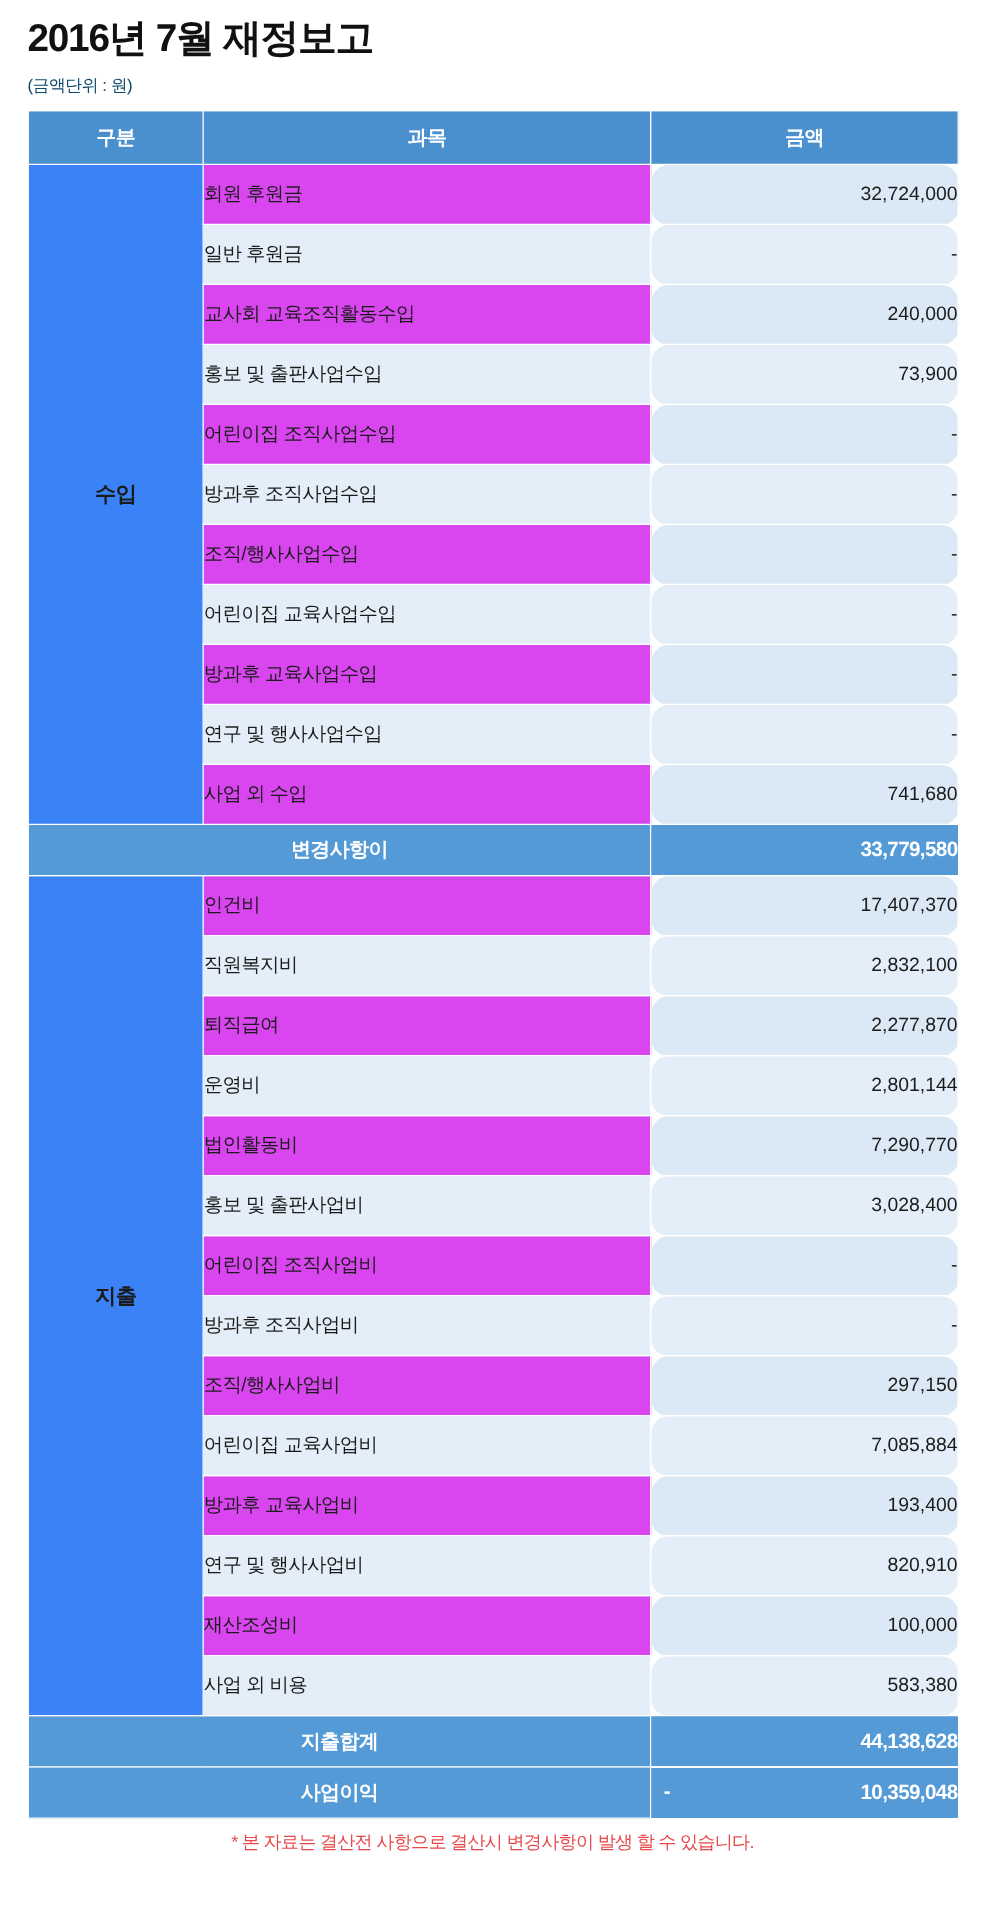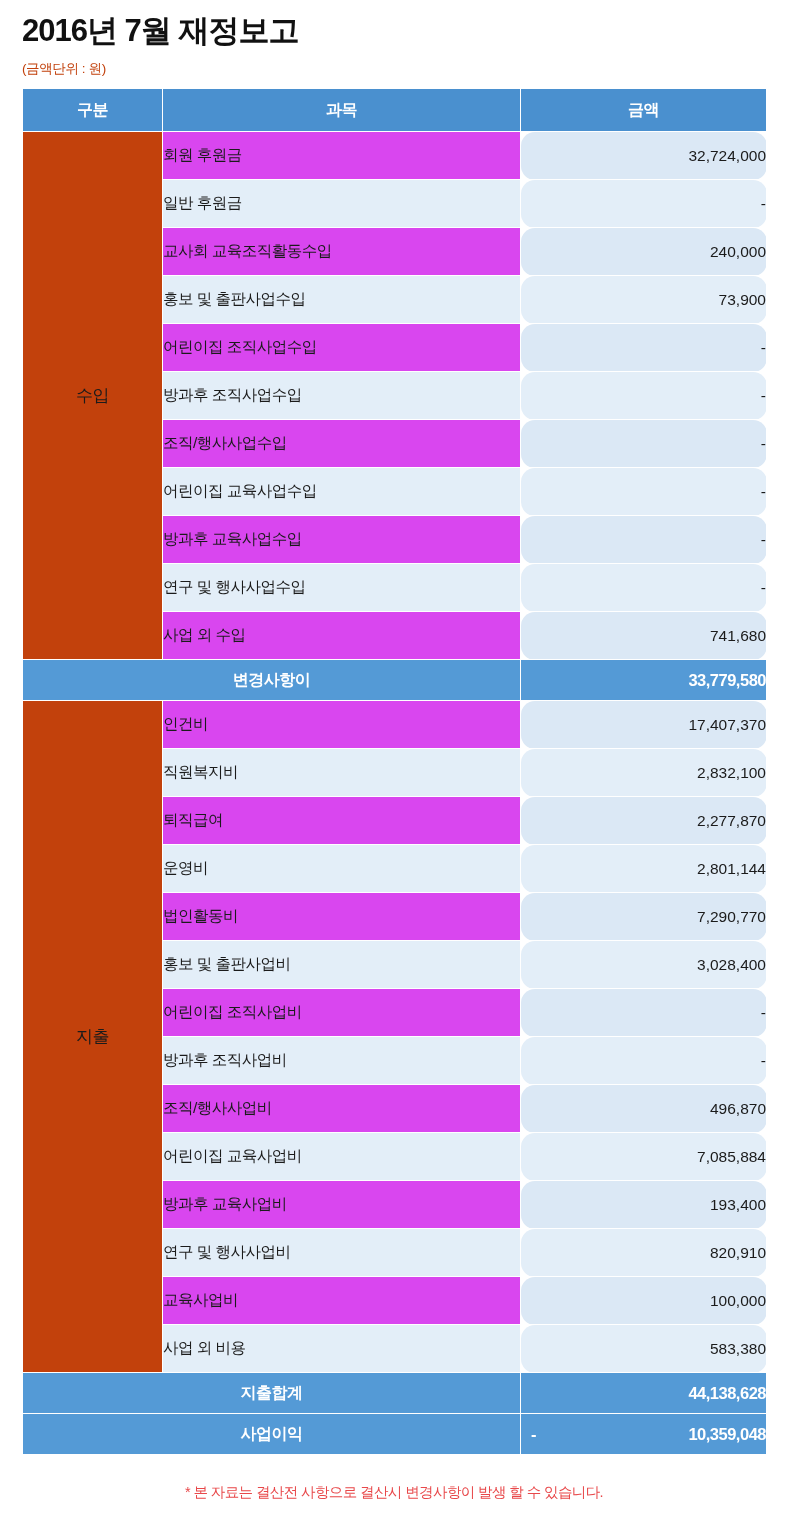--- a/index.html
+++ b/index.html
@@ -37,21 +37,21 @@
     margin-bottom: 9px;
   }
   .org {
     font-size: 16.5px;
     font-weight: bold;
     color: #161616;
     letter-spacing: -0.6px;
   }
   .unit {
     font-size: 13.5px;
-    color: #c2410c;
+    color: #0c4a6e;
     letter-spacing: -0.4px;
     padding-right: 4px;
     padding-bottom: 1px;
   }
   table.fin {
     border-collapse: collapse;
     width: 744px;
     table-layout: fixed;
   }
   table.fin td, table.fin th {
@@ -66,24 +66,24 @@
     background: #4a90cf;
     color: #ffffff;
     font-size: 16px;
     font-weight: bold;
     height: 42px;
     letter-spacing: -0.5px;
     text-align: center;
     border: 1px solid #ffffff;
   }
   td.group {
-    background: #c2410c;
+    background: #3b82f6;
     text-align: center;
     font-size: 17px;
-    font-weight: normal;
+    font-weight: bold;
     color: #1b1b1b;
     letter-spacing: -0.5px;
     vertical-align: middle;
   }
   td.item {
     background: #d946ef;
     font-size: 15.5px;
     color: #1b1b1b;
     letter-spacing: -0.5px;
     height: 47px;
@@ -123,21 +123,21 @@
     position: relative;
   }
   tr.total td.value .minus {
     position: absolute;
     left: 10px;
     top: 50%;
     transform: translateY(-50%);
     font-weight: bold;
   }
   .footnote {
-    margin-top: 28px;
+    margin-top: 9px;
     text-align: center;
     color: #e8484a;
     font-size: 14.5px;
     letter-spacing: -0.6px;
   }
 </style>
 </head>
 <body>
 
 <div class="page">
@@ -242,36 +242,36 @@
       <tr>
         <td class="item">어린이집 조직사업비</td>
         <td class="amt">-</td>
       </tr>
       <tr>
         <td class="item alt">방과후 조직사업비</td>
         <td class="amt alt">-</td>
       </tr>
       <tr>
         <td class="item">조직/행사사업비</td>
-        <td class="amt">496,870</td>
+        <td class="amt">297,150</td>
       </tr>
       <tr>
         <td class="item alt">어린이집 교육사업비</td>
         <td class="amt alt">7,085,884</td>
       </tr>
       <tr>
         <td class="item">방과후 교육사업비</td>
         <td class="amt">193,400</td>
       </tr>
       <tr>
         <td class="item alt">연구 및 행사사업비</td>
         <td class="amt alt">820,910</td>
       </tr>
       <tr>
-        <td class="item">교육사업비</td>
+        <td class="item">재산조성비</td>
         <td class="amt">100,000</td>
       </tr>
       <tr>
         <td class="item alt">사업 외 비용</td>
         <td class="amt alt">583,380</td>
       </tr>
 
       <tr class="total">
         <td class="label" colspan="2">지출합계</td>
         <td class="value">44,138,628</td>

